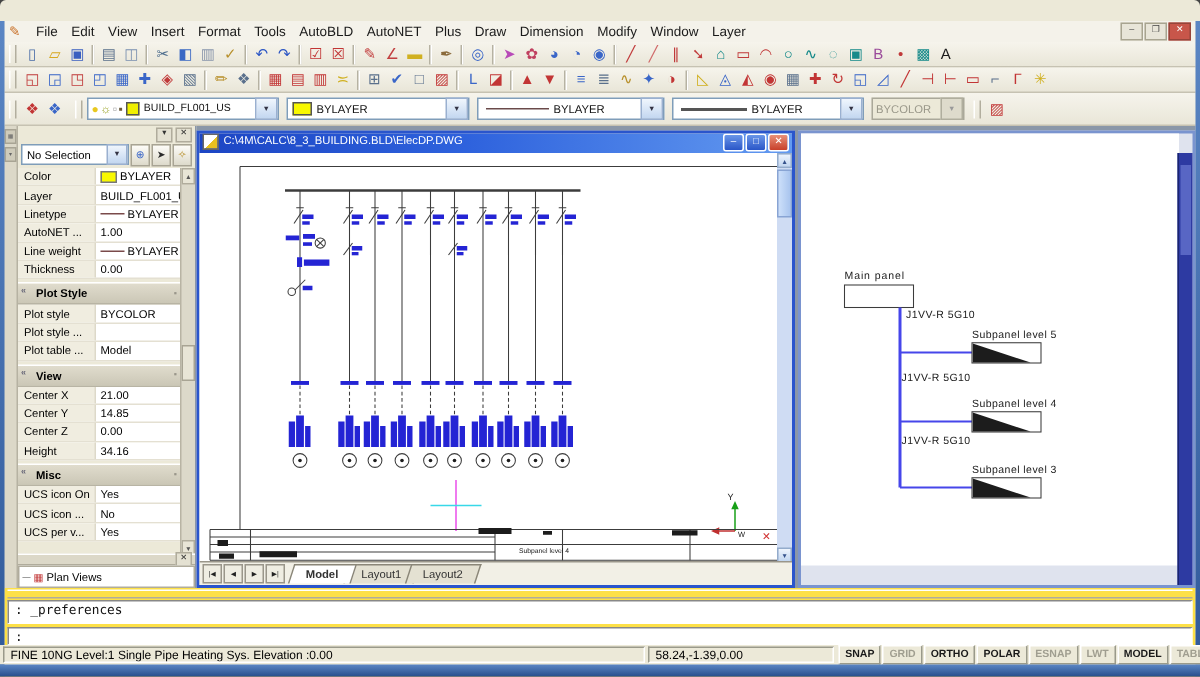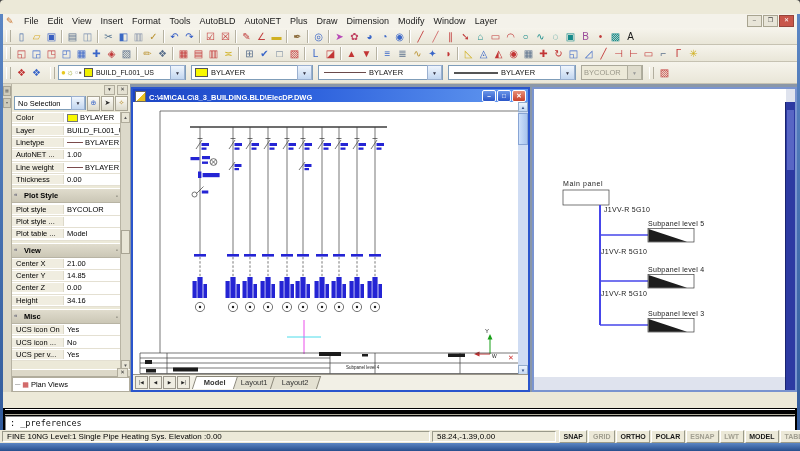--- a/index.html
+++ b/index.html
@@ -61,37 +61,37 @@
   .selcombo{flex:1;height:14px;background:#fff;border:1px solid #7f9db9;font-size:7.5px;display:flex;align-items:center;padding-left:3px;box-sizing:border-box;}
   .selcombo .arrow{width:12px;height:12px;margin-left:auto;background:linear-gradient(180deg,#f0f6fd,#c2d6f0);border:1px solid #9ab0d0;
      display:flex;align-items:center;justify-content:center;font-size:5px;color:#334;}
   .selbtn{width:11px;height:13px;border:1px solid #a8a494;background:linear-gradient(180deg,#fdfcf8,#dddacb);
      font-size:7px;display:flex;align-items:center;justify-content:center;}
   .psections{position:absolute;left:0;top:28px;right:9px;bottom:21px;overflow:hidden;font-size:7.5px;}
   .phead{height:13px;background:linear-gradient(180deg,#e0dccd,#cbc7b6);border-top:1px solid #fff;border-bottom:1px solid #b8b4a4;
      font-weight:bold;display:flex;align-items:center;padding-left:12px;position:relative;margin-top:2px;}
   .phead .chev{position:absolute;left:2px;top:2px;font-size:6px;color:#667;}
   .phead .pin{position:absolute;right:3px;font-size:6px;color:#99968a;}
-  .prow{display:flex;height:11.4px;border-bottom:1px solid #e4e0d2;background:#fff;align-items:center;}
+  .prow{display:flex;height:11.4px;border-bottom:1px solid #e4e0d2;background:#fff;}
   .plab{width:52px;padding-left:4px;background:#f0ede0;border-right:1px solid #ddd9c9;display:flex;align-items:center;overflow:hidden;white-space:nowrap;box-sizing:border-box;flex:none;}
   .pval{flex:1;display:flex;align-items:center;padding-left:3px;overflow:hidden;white-space:nowrap;}
   .sw{width:9px;height:6px;border:1px solid #777;margin-right:2px;display:inline-block;flex:none;}
   .sw.line{width:16px;height:1px;background:#7a4a4a;border:none;}
   .pscroll{position:absolute;right:0;top:28px;bottom:21px;width:9px;background:#dcd9ca;border-left:1px solid #b8b4a4;}
   .pscroll .sarr{height:9px;font-size:4.5px;text-align:center;line-height:9px;background:#e8e5d6;border:1px solid #b0ac9c;color:#555;}
   .pscroll .sdn{position:absolute;bottom:0;left:0;right:0;}
   .pscroll .sthumb{position:absolute;left:0;right:0;top:118px;height:22px;background:#e8e5d6;border:1px solid #a8a494;}
   .pdivider{position:absolute;left:0;right:0;bottom:15px;height:6px;background:#dcd8c8;border-top:1px solid #fff;border-bottom:1px solid #b0ac9c;display:flex;justify-content:flex-end;align-items:center;}
   .planviews{position:absolute;left:0;right:0;bottom:0;height:15px;background:#fff;border:1px solid #b0ac9c;display:flex;align-items:center;font-size:7.5px;gap:2px;padding-left:2px;box-sizing:border-box;}
   .pv-ico{color:#c03030;font-size:7px;}
   
   .win{position:absolute;box-sizing:border-box;}
   .win1{left:128px;top:3px;width:399px;height:305px;border:2px solid #2a55cc;background:#ece9d8;}
   .win2{left:529px;top:3px;width:265px;height:305px;border:2px solid #7a94cf;background:#dfe3ee;}
-  .wtitle{height:13px;display:flex;align-items:flex-end;padding:0 2px;color:#fff;font-weight:bold;font-size:7.5px;white-space:nowrap;overflow:hidden;}
+  .wtitle{height:13px;display:flex;align-items:flex-start;padding:0 2px;color:#fff;font-weight:normal;font-size:7.5px;white-space:nowrap;overflow:hidden;}
   .win1 .wtitle{background:linear-gradient(90deg,#1c45c4 0%,#2e62dd 45%,#639af0 100%);}
   .win2 .wtitle{background:linear-gradient(90deg,#7a94cf 0%,#92accc 60%,#a6bce0 100%);}
   .docicon{width:9px;height:9px;background:linear-gradient(135deg,#fff 55%,#e8c020 55%);border:1px solid #666;margin-right:3px;flex:none;}
   .wbtns{margin-left:auto;display:flex;gap:1px;}
   .wbtn{width:12px;height:10px;border:1px solid #fff;border-radius:2px;font-size:6.5px;line-height:9px;text-align:center;color:#fff;
         background:linear-gradient(180deg,#6a96e8,#2a56c8);}
   .wbtn.close{background:linear-gradient(180deg,#e89078,#c8402a);}
   .win2 .wbtn{background:linear-gradient(180deg,#aabce0,#8098c8);border-color:#e8ecf4;}
   .win2 .wbtn.close{background:linear-gradient(180deg,#e0a090,#c05a48);}
   .canvas{position:relative;background:#fff;}
@@ -106,21 +106,21 @@
   .vscroll2 .vthumb2{position:absolute;left:1px;right:1px;top:8px;height:60px;background:#5866c4;}
   .tabbar{position:absolute;left:0;right:0;bottom:0;height:15px;background:#f2f0e6;border-top:1px solid #9a968a;
      display:flex;align-items:center;padding-left:2px;font-size:7.5px;}
   .tnav{width:11px;height:11px;background:#efede2;border:1px solid #9a968a;font-size:4.5px;display:flex;align-items:center;justify-content:center;margin-right:1px;color:#222;flex:none;}
   .tabs{display:flex;margin-left:3px;}
   .tab{padding:0 9px;height:12px;line-height:12px;border:1px solid #8a8678;border-bottom:none;background:#e4e1d2;
        transform:skewX(-18deg);margin-right:-5px;color:#333;}
   .tab .tablabel{display:inline-block;transform:skewX(18deg);}
   .tab.active{background:#fff;font-weight:bold;z-index:2;position:relative;}
   
-  .cmdarea{position:absolute;left:3px;top:408px;width:794px;height:38px;background:#000000;box-sizing:border-box;padding:1px 2px;z-index:4;}
+  .cmdarea{position:absolute;left:3px;top:392px;width:794px;height:38px;background:#fde047;box-sizing:border-box;padding:1px 2px;z-index:4;}
   .cmdgrip{height:4px;border-top:1px solid #fff;border-bottom:1px solid #b0ac9c;margin-bottom:1px;}
   .cmdbox{background:#fff;border:1px solid #888;border-right-color:#fff;border-bottom-color:#fff;
      font-family:"DejaVu Sans Mono",monospace;font-size:8.5px;color:#111;padding:1px 4px;box-sizing:border-box;}
   .cmdhist{height:16px;margin-bottom:2px;}
   .cmdin{height:12px;}
   
   .statusbar{position:absolute;left:0;top:430px;width:800px;height:13px;background:#ece9d8;display:flex;align-items:center;
      font-size:8px;z-index:6;box-sizing:border-box;padding:0 2px;}
   .spanel{height:11px;border:1px solid;border-color:#9a9a8a #fff #fff #9a9a8a;display:flex;align-items:center;padding:0 4px;box-sizing:border-box;white-space:nowrap;overflow:hidden;}
   .smsg{width:428px;flex:none;}

